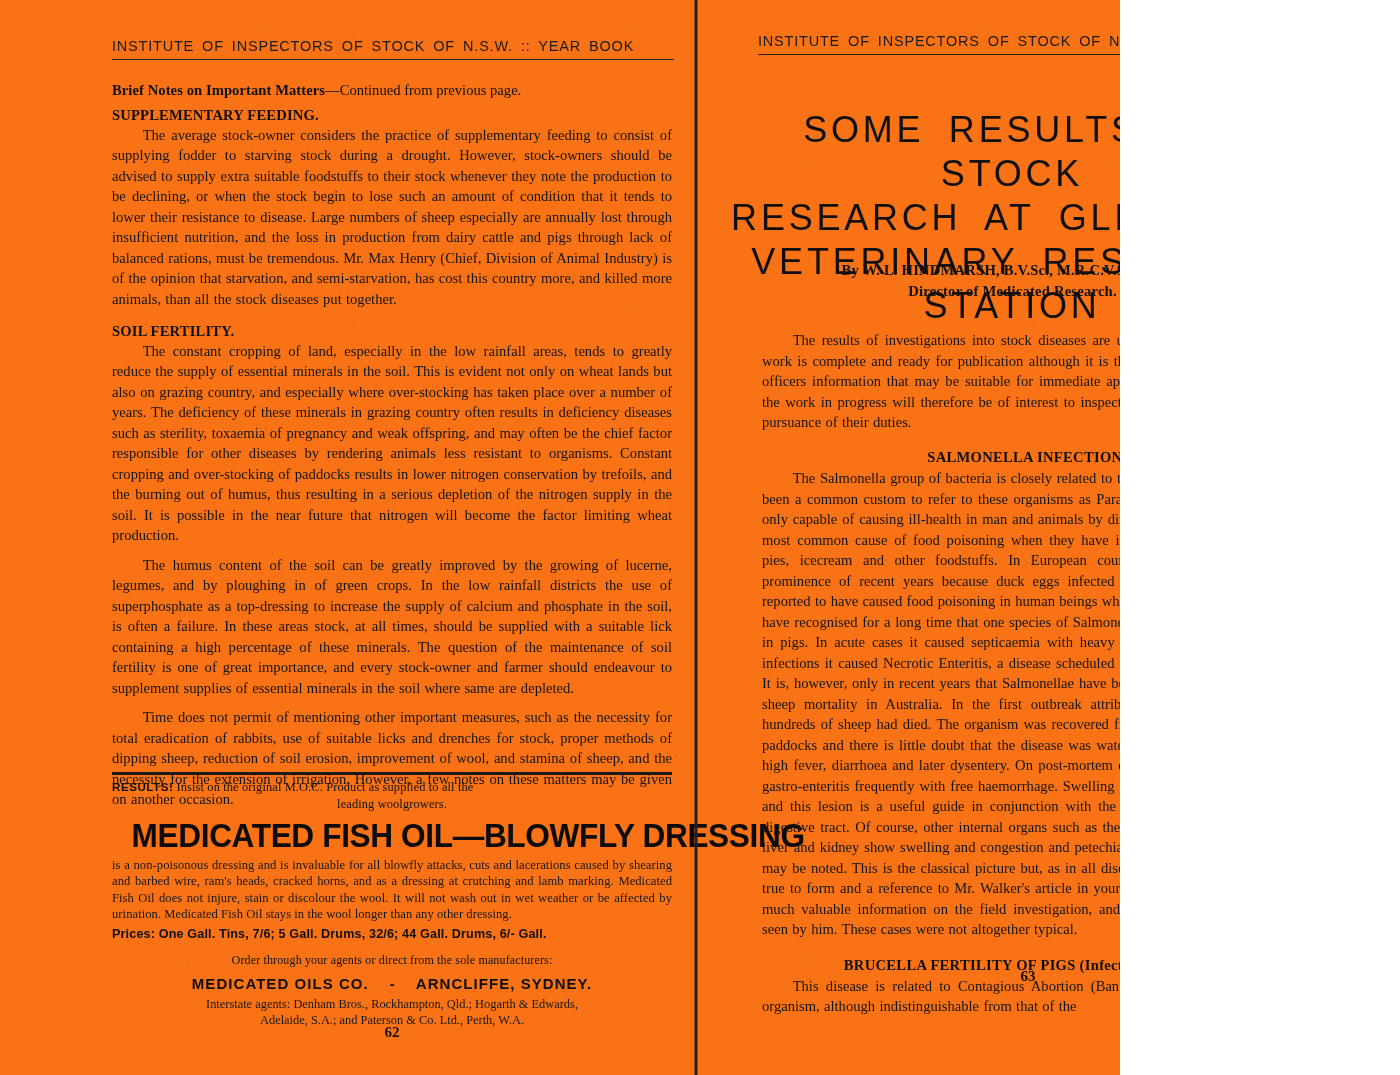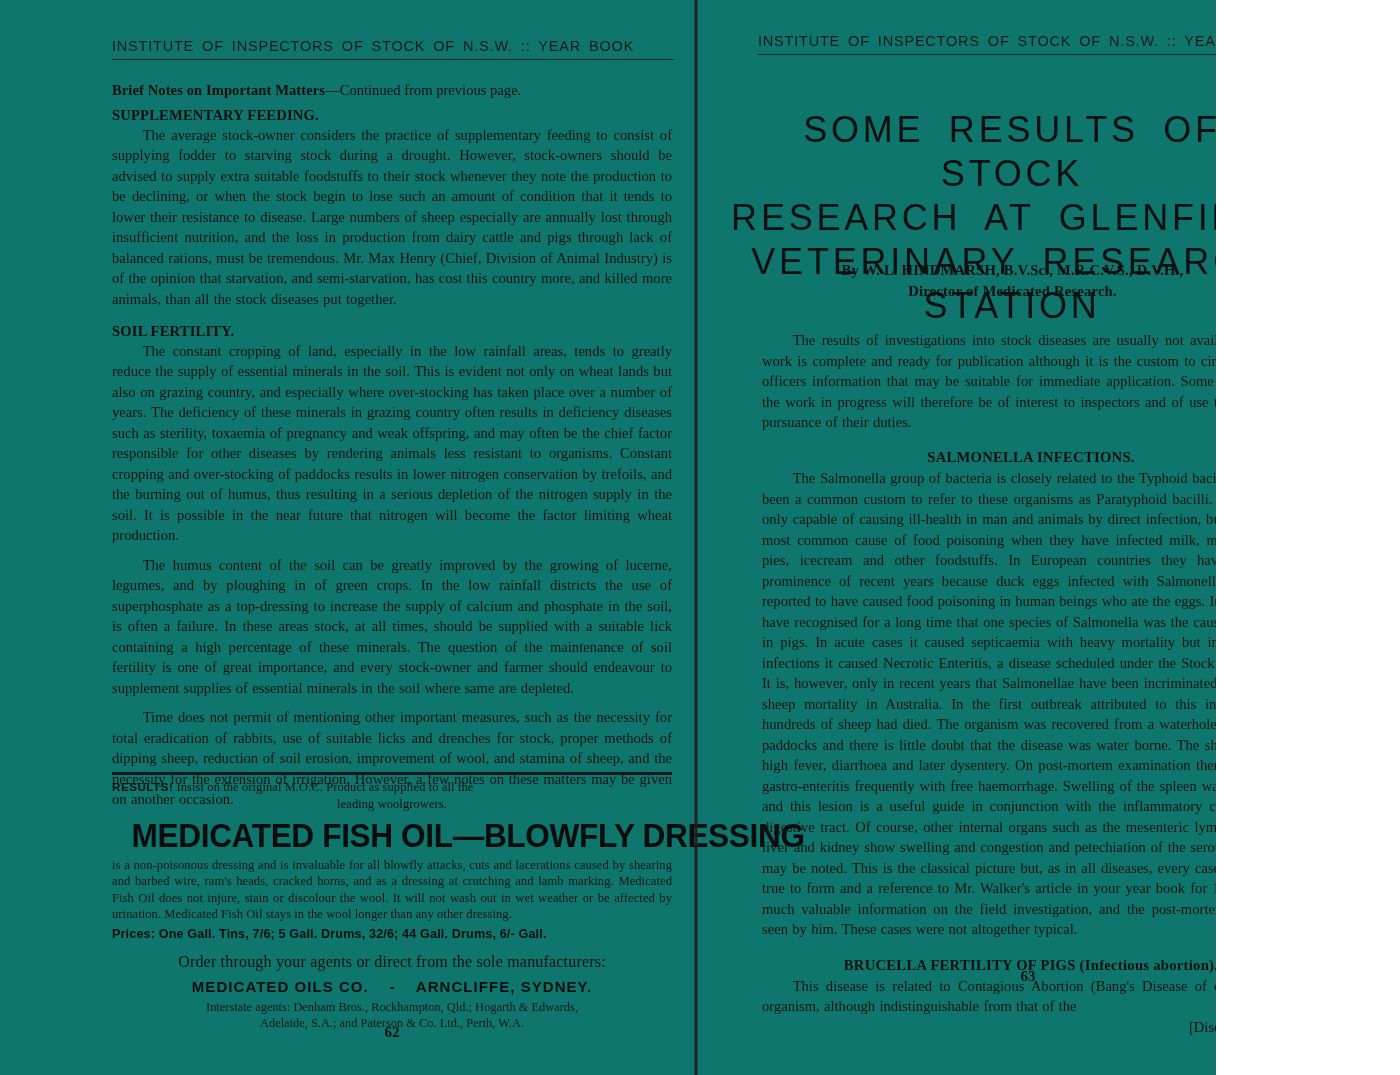--- a/index.html
+++ b/index.html
@@ -8,24 +8,24 @@
     padding: 0;
     background: #ffffff;
   }
   body {
     font-family: "Liberation Serif", "DejaVu Serif", serif;
     color: #111111;
   }
 
   #scan {
     position: relative;
-    width: 1216px;
+    width: 1120px;
     height: 1075px;
     overflow: hidden;
-    background: #0f766e;
+    background: #f97316;
   }
 
   
   .grain {
     position: absolute;
     inset: 0;
     pointer-events: none;
     opacity: .55;
     background-image:
       radial-gradient(circle at 4% 12%,  rgba(80,80,80,.30) 0 .7px, transparent 1px),
@@ -221,21 +221,21 @@
     font-family: "Liberation Sans", "DejaVu Sans", sans-serif;
     font-weight: bold;
     font-size: 12.6px;
     letter-spacing: .012em;
     margin-top: 5px;
     white-space: nowrap;
     color: #0f0f0f;
   }
   .ad-order {
     text-align: center;
-    font-size: 16px;
+    font-size: 12px;
     margin-top: 12px;
     letter-spacing: .012em;
   }
   .ad-maker {
     font-family: "Liberation Sans", "DejaVu Sans", sans-serif;
     font-weight: bold;
     font-size: 15px;
     text-align: center;
     letter-spacing: .07em;
     margin-top: 7px;

